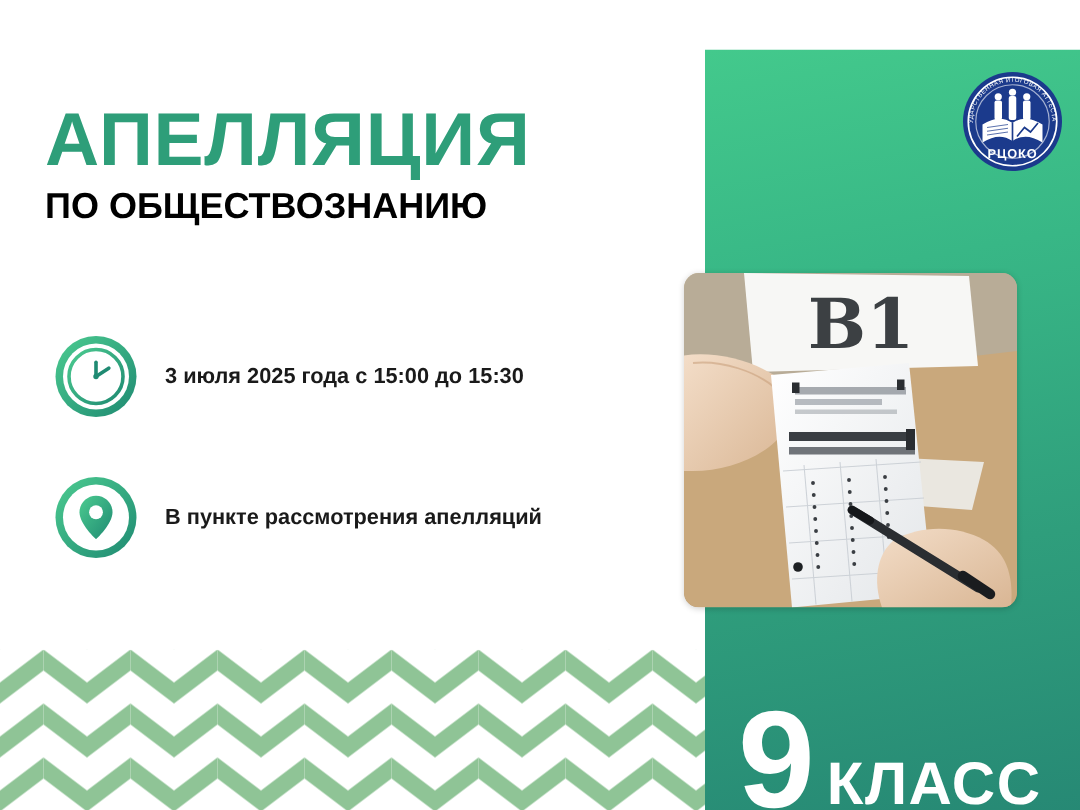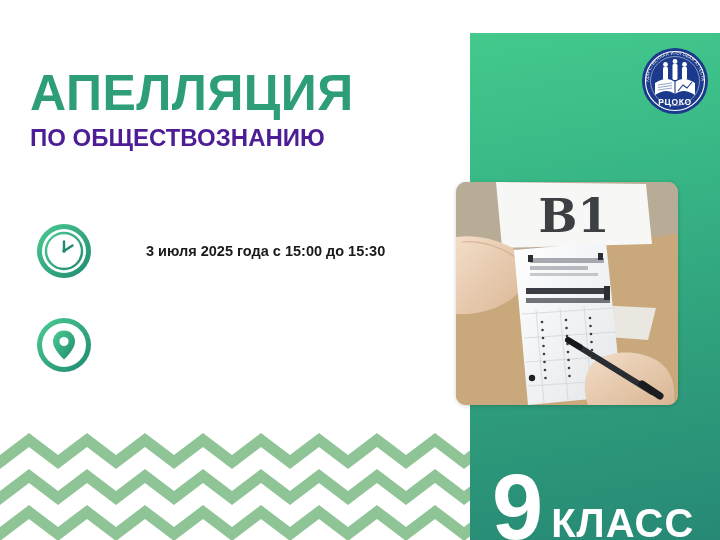--- a/index.html
+++ b/index.html
@@ -53,32 +53,31 @@
     font-weight: bold;
     color: #2e9e79;
     letter-spacing: 0.5px;
     white-space: nowrap;
   }
   .title-sub {
     margin-top: 6px;
     font-size: 24px;
     line-height: 26px;
     font-weight: bold;
-    color: #4c1d95;
+    color: #000000;
     letter-spacing: 0px;
     white-space: nowrap;
   }
 
   
   .info-row {
     position: absolute;
     display: flex;
     align-items: center;
     z-index: 4;
-    gap: 36px;
   }
   .info-row.row-time { left: 36px; top: 190px; }
   .info-row.row-place { left: 36px; top: 284px; }
 
   .info-icon {
     width: 56px;
     height: 56px;
     flex: 0 0 56px;
   }
   .info-text {
@@ -199,20 +198,21 @@
             <stop offset="0%" stop-color="#4ccb90"></stop>
             <stop offset="100%" stop-color="#1f8a72"></stop>
           </linearGradient>
         </defs>
         <circle cx="28" cy="28" r="27" fill="url(#gIcon2)"></circle>
         <circle cx="28" cy="28" r="22" fill="#ffffff"></circle>
         <path d="M28 13.5 c-6.1 0 -11 4.9 -11 11 0 8 11 18 11 18 s11 -10 11 -18 c0 -6.1 -4.9 -11 -11 -11 z" fill="url(#gIcon2)"></path>
         <circle cx="28" cy="24.5" r="4.6" fill="#ffffff"></circle>
       </svg>
     </span>
+    <span class="info-text">В пункте рассмотрения апелляций</span>
   </div>
 
   <div class="photo">
     <svg width="222" height="223" viewBox="0 0 222 223" xmlns="http://www.w3.org/2000/svg">
       <defs>
         <linearGradient id="deskG" x1="0" y1="0" x2="0.4" y2="1">
           <stop offset="0%" stop-color="#cbb89a"></stop>
           <stop offset="100%" stop-color="#a98c66"></stop>
         </linearGradient>
         <linearGradient id="skinG" x1="0" y1="0" x2="1" y2="1">

